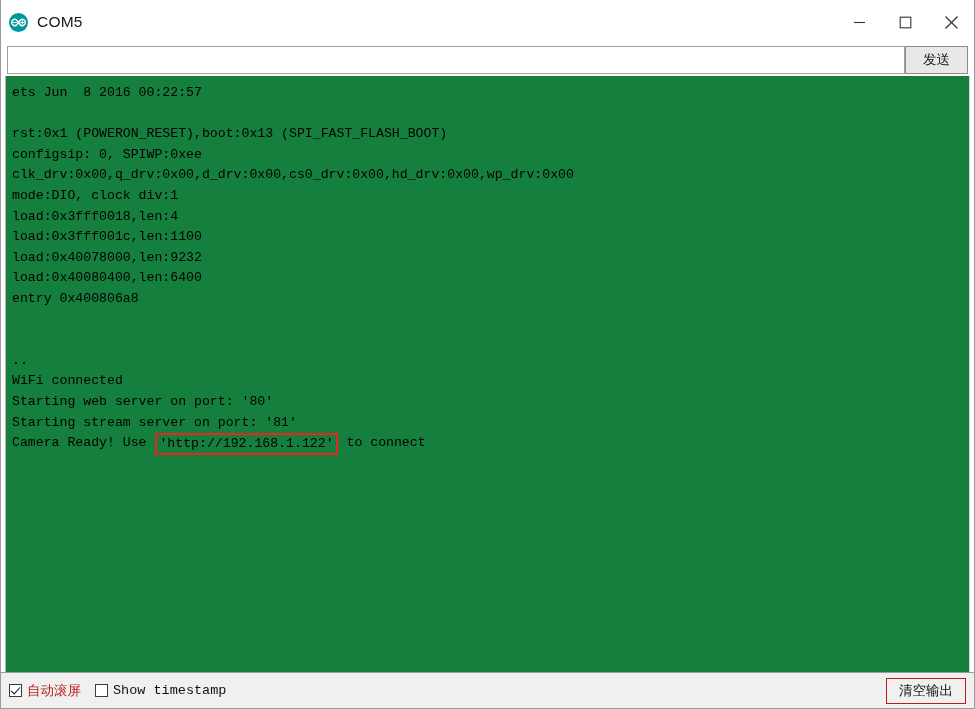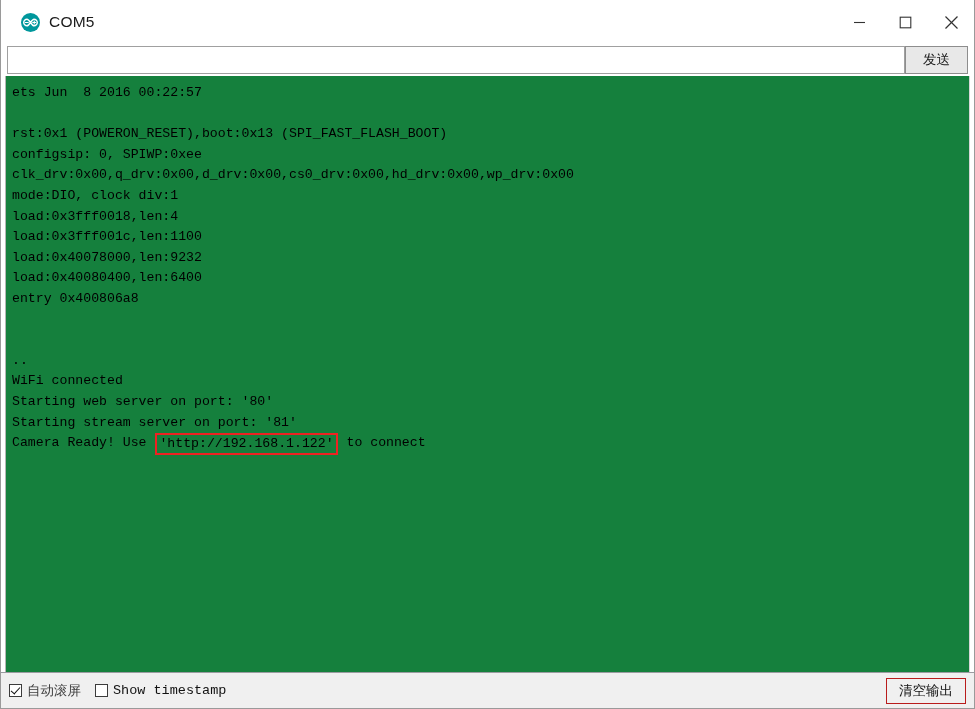--- a/index.html
+++ b/index.html
@@ -31,21 +31,21 @@
     height: 44px;
     min-height: 44px;
     background: #ffffff;
     display: flex;
     align-items: center;
     position: relative;
   }
   .title-left {
     display: flex;
     align-items: center;
-    padding-left: 20px;
+    padding-left: 8px;
     gap: 9px;
   }
   .arduino-logo {
     width: 19px;
     height: 19px;
     border-radius: 50%;
     background: #00979c;
     position: relative;
     display: block;
   }
@@ -184,21 +184,21 @@
     top: 0px;
     width: 4px;
     height: 8px;
     border: solid #111;
     border-width: 0 1.6px 1.6px 0;
     transform: rotate(42deg);
   }
   .chk-label-cn {
     font-family: "Liberation Sans", sans-serif;
     font-size: 13.5px;
-    color: #404040;
+    color: #b91c1c;
   }
   .chk-label-mono {
     font-family: Liberation Mono, monospace;
     font-size: 13.5px;
     color: #111;
   }
   .spacer { flex: 1; }
 
   .select {
     height: 26px;

